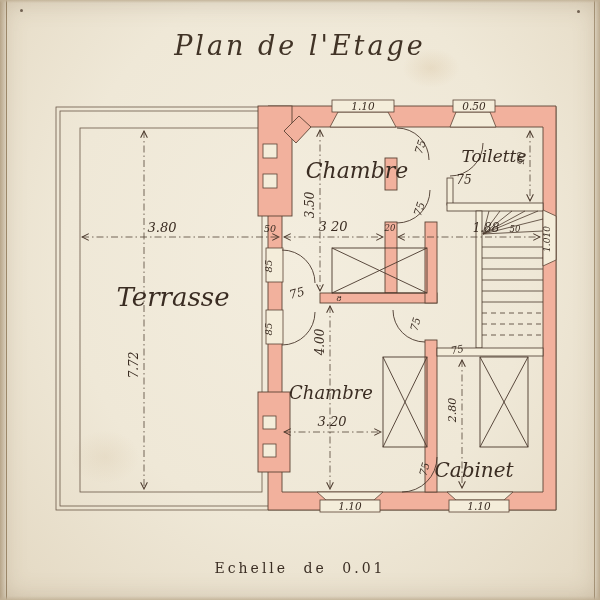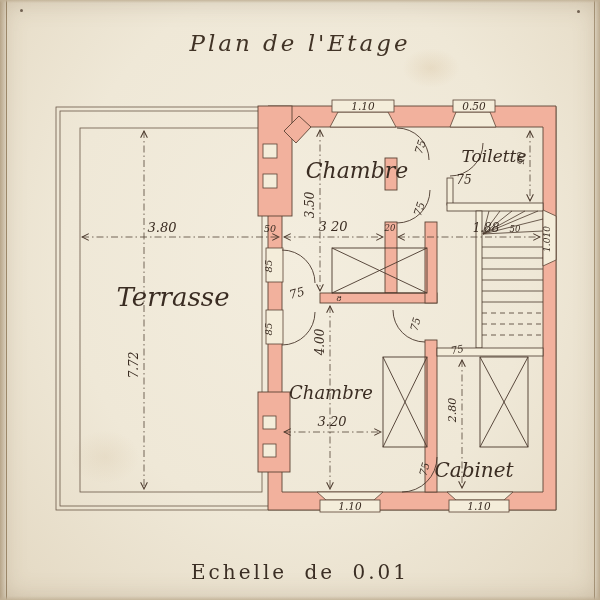--- a/index.html
+++ b/index.html
@@ -15,25 +15,25 @@
   .edge-r{position:absolute;right:0;top:0;bottom:0;width:5px;
     background:linear-gradient(270deg,#c9b99e,#e4dbc8);border-left:1px solid rgba(110,88,58,.35);}
   .edge-t{position:absolute;left:0;right:0;top:0;height:3px;background:linear-gradient(#d2c4aa,rgba(210,196,170,0));}
   .edge-b{position:absolute;left:0;right:0;bottom:0;height:4px;background:linear-gradient(rgba(205,190,162,0),#d2c4aa);}
   .stain{position:absolute;border-radius:50%;pointer-events:none;}
   .stain.s1{left:402px;top:48px;width:58px;height:40px;background:radial-gradient(rgba(170,120,50,.12),rgba(170,120,50,0) 70%);}
   .stain.s2{left:70px;top:430px;width:70px;height:54px;background:radial-gradient(rgba(160,115,55,.08),rgba(160,115,55,0) 70%);}
   .speck{position:absolute;width:3px;height:3px;border-radius:50%;background:#4a3a2c;opacity:.75;}
   .title{
     position:absolute;top:30px;left:0;width:100%;text-align:center;
-    font-style:italic;font-size:23px;letter-spacing:3px;color:#413326;
+    font-style:italic;font-size:27px;letter-spacing:3px;color:#413326;
   }
   .caption{
     position:absolute;top:560px;left:0;width:100%;text-align:center;
-    font-size:20px;letter-spacing:3px;word-spacing:8px;color:#3b2e24;
+    font-size:14px;letter-spacing:3px;word-spacing:8px;color:#3b2e24;
   }
   svg{position:absolute;left:0;top:0;}
   .thin{fill:none;stroke:#6a5748;stroke-width:0.8;}
   .wall{fill:#f2b19d;stroke:#5b4334;stroke-width:0.9;}
   .wallhole{fill:#f4edda;stroke:#5b4334;stroke-width:0.8;}
   .thinwall{fill:#f4edda;stroke:#4a382c;stroke-width:0.8;}
   .ink{fill:none;stroke:#4a382c;stroke-width:0.9;}
   .inkf{fill:none;stroke:#4a382c;stroke-width:0.8;}
   .dimline{fill:none;stroke:#4a382c;stroke-width:0.75;stroke-dasharray:7 3 1.5 3;}
   .dashed{stroke-dasharray:5 4;}

